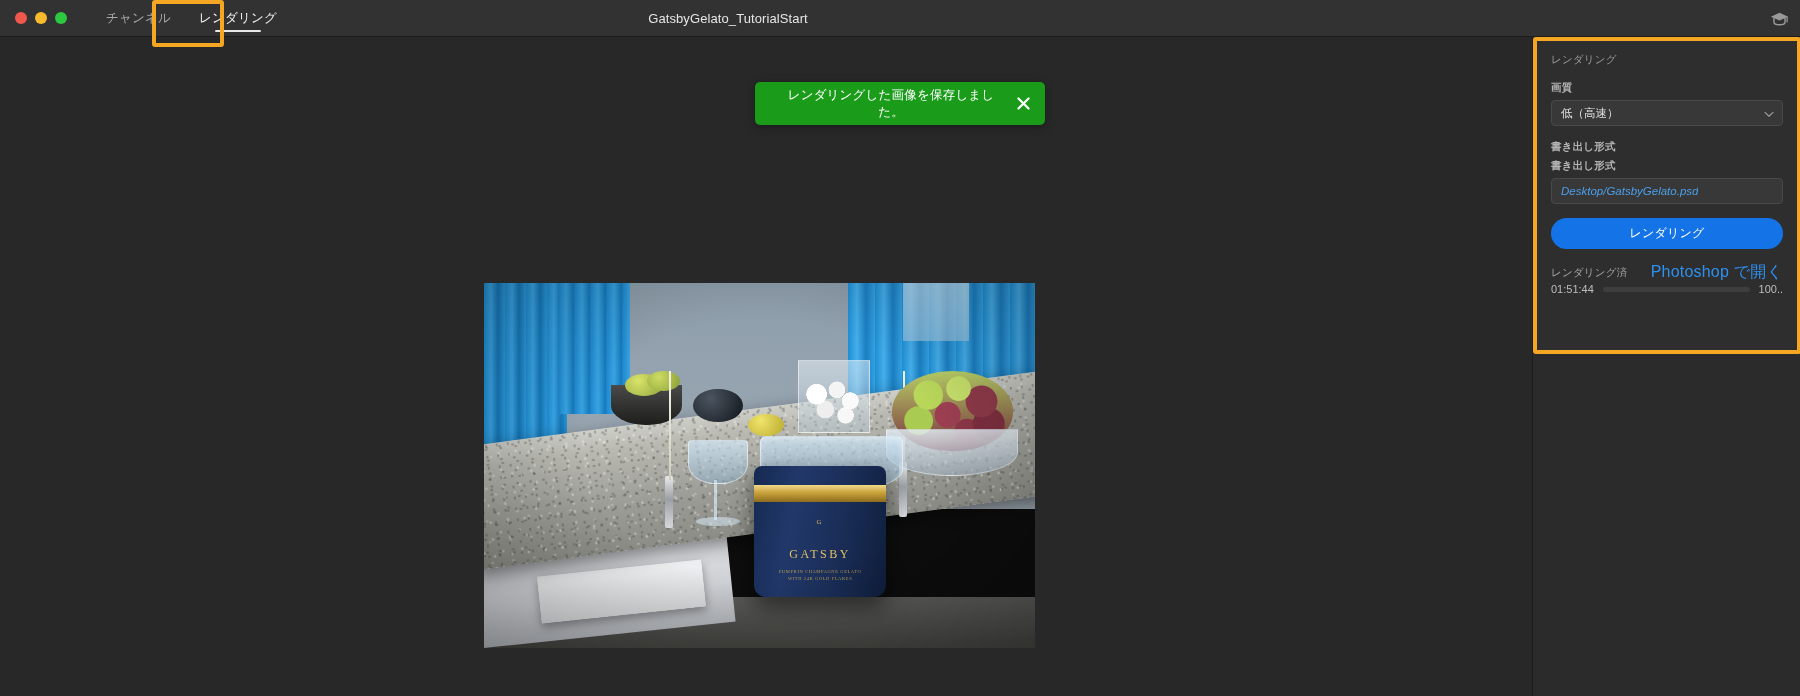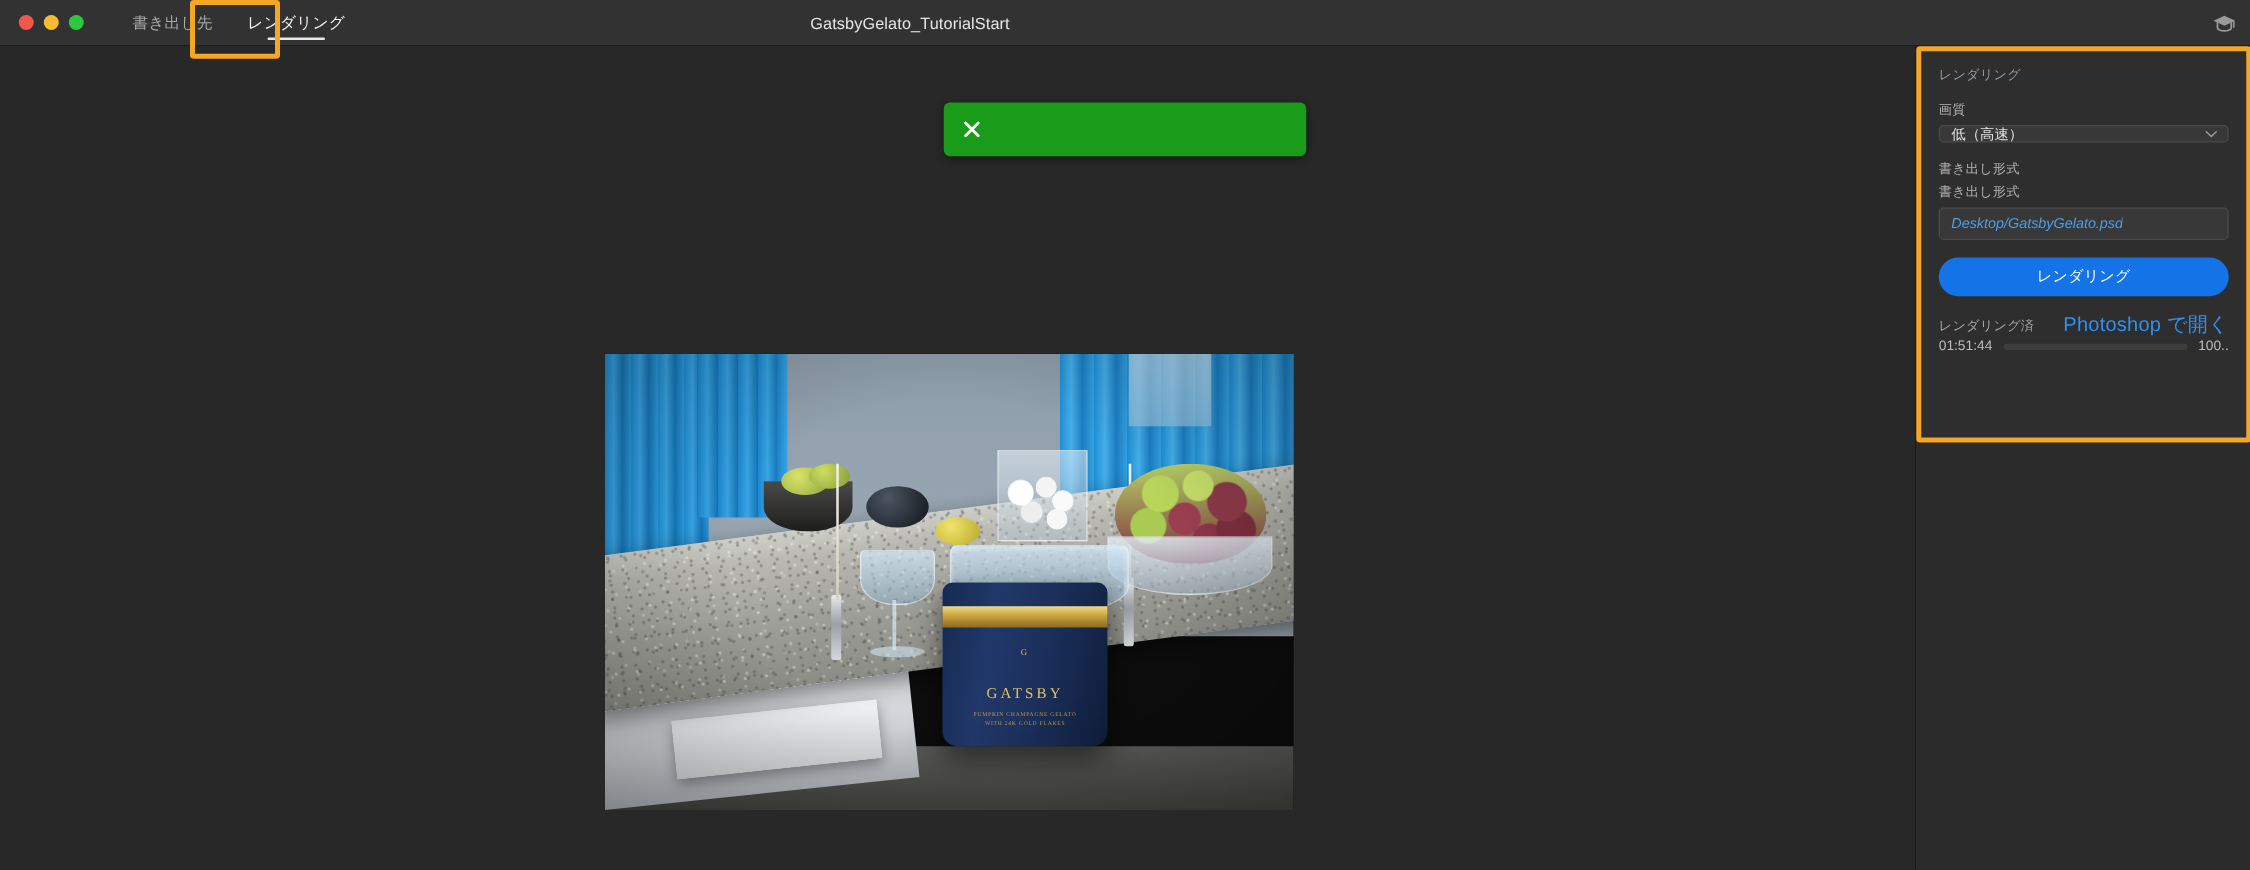--- a/index.html
+++ b/index.html
@@ -359,25 +359,25 @@
     background: #2e2e2e;
     padding: 12px 14px 0 14px;
   }
   .panel-title {
     font-size: 10.5px; color: #9a9a9a;
     margin-bottom: 14px;
     letter-spacing: .2px;
   }
   .field-label {
     font-size: 10.5px; color: #b4b4b4;
-    margin-bottom: 5px; letter-spacing: .2px;
+    margin-bottom: 5px; letter-spacing: .2px; font-weight: bold;
   }
   .select {
     position: relative;
-    height: 14px;
+    height: 26px;
     background: #383838;
     border: 1px solid #4a4a4a;
     border-radius: 4px;
     display: flex; align-items: center;
     padding: 0 24px 0 9px;
     margin-bottom: 14px;
     cursor: pointer;
   }
   .select-value {
     font-size: 11.5px; color: #e2e2e2;
@@ -446,21 +446,21 @@
   <div class="titlebar">
 
     <div class="traffic">
       <span class="dot red"></span>
       <span class="dot yellow"></span>
       <span class="dot green"></span>
     </div>
 
     <div class="tabs">
       <div class="tab">
-        <span>書き出し先</span>
+        <span>チャンネル</span>
       </div>
       <div class="tab active">
         <span>レンダリング</span>
         <span class="underline"></span>
       </div>
     </div>
 
     <div class="win-title">
       <span>GatsbyGelato_TutorialStart</span>
     </div>
@@ -521,20 +521,21 @@
             <div>PUMPKIN CHAMPAGNE GELATO</div>
             <div>WITH 24K GOLD FLAKES</div>
           </div>
         </div>
 
         <div class="vignette"></div>
       </div>
     </div>
 
     <div class="toast">
+      <div class="toast-text">レンダリングした画像を保存しました。</div>
       <div class="toast-close">
         <span>
           <svg width="15" height="15" viewBox="0 0 16 16">
             <path d="M2.6 2.6 L13.4 13.4 M13.4 2.6 L2.6 13.4" stroke="#ffffff" stroke-width="2.4" stroke-linecap="round"></path>
           </svg>
         </span>
       </div>
     </div>
   </div>
 

